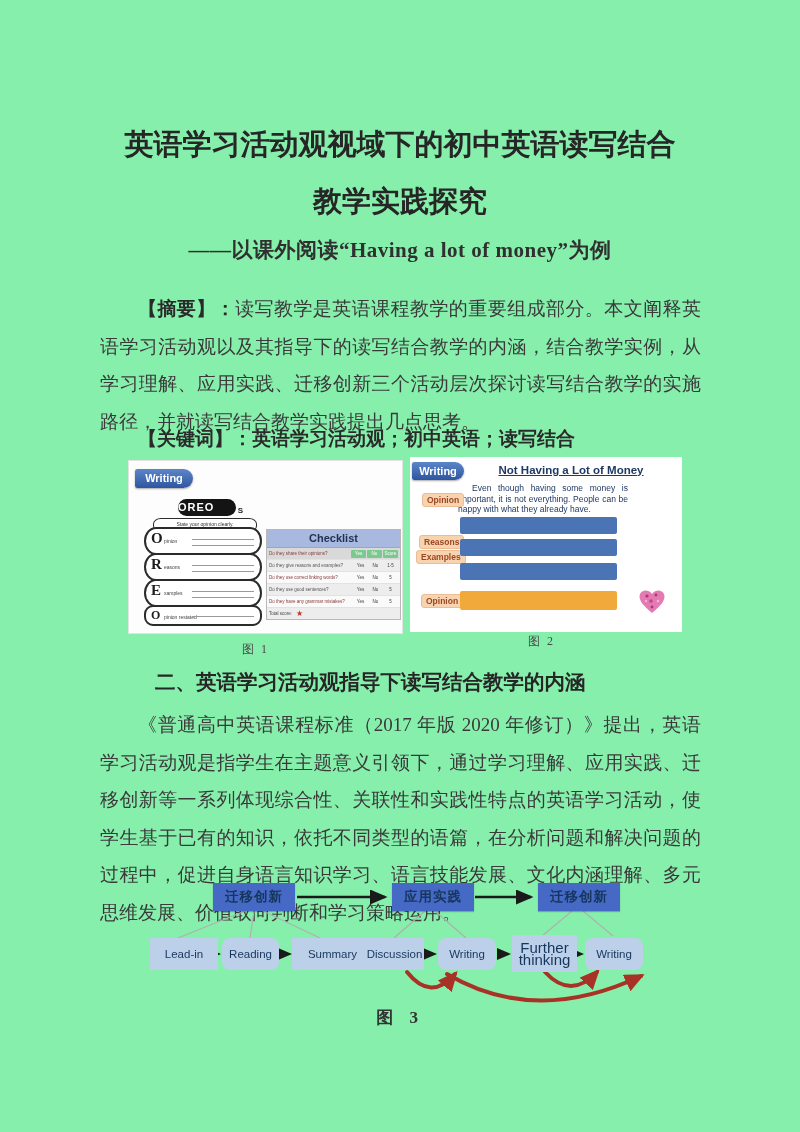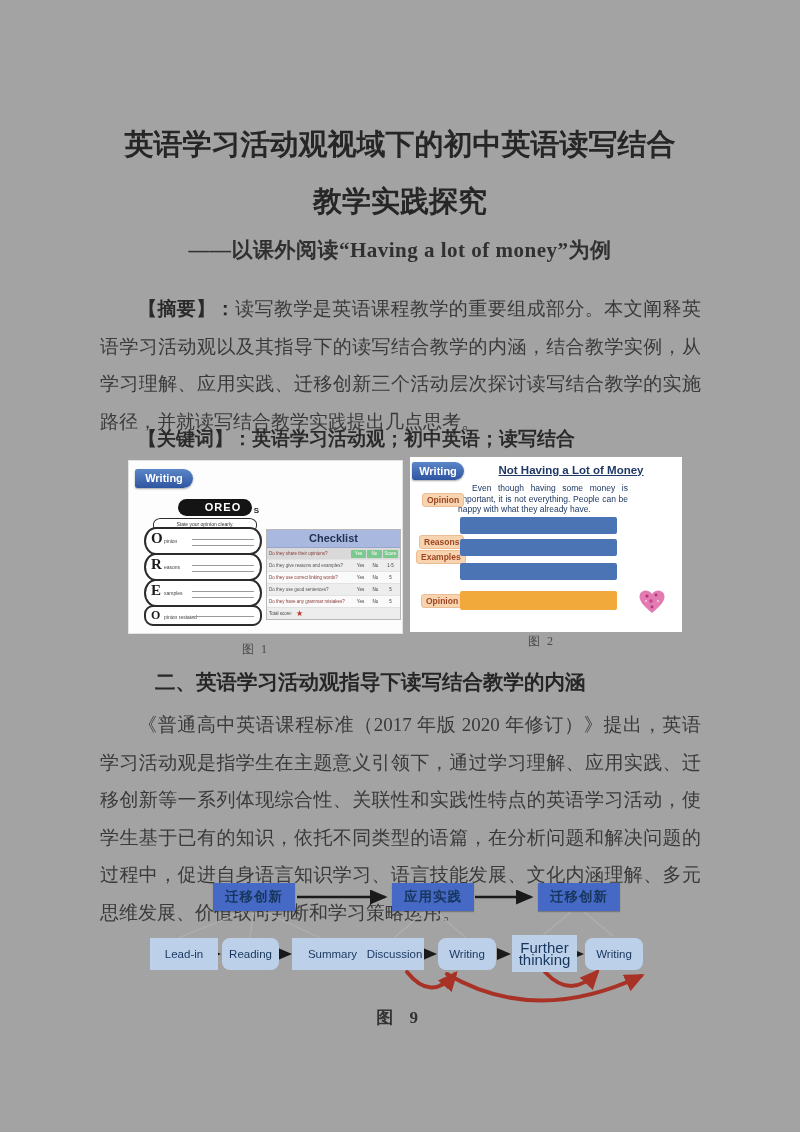--- a/index.html
+++ b/index.html
@@ -1,17 +1,17 @@
 <!DOCTYPE html>
 <html><head>
 <meta charset="utf-8">
 <style>
   html,body{margin:0;padding:0;background:#ffffff;}
   .page{
-    position:relative;width:800px;height:1132px;background:#a3a3a3;
+    position:relative;width:800px;height:1132px;background:#86efac;
     font-family:"Liberation Serif","DejaVu Serif",serif;color:#2d2d2d;overflow:hidden;
   }
   
   .title{position:absolute;top:116px;left:0;width:800px;text-align:center;
     font-size:29px;font-weight:700;color:#262626;}
   .title div{line-height:57px;}
   .subtitle{position:absolute;top:236px;left:0;width:800px;text-align:center;
     font-size:21px;font-weight:700;color:#303030;letter-spacing:.5px;}
   
   .abstract{position:absolute;top:290px;left:100px;width:601px;
@@ -24,22 +24,22 @@
     border:1px solid #e3e3e3;font-family:"Liberation Sans","DejaVu Sans",sans-serif;}
   .fig2{position:absolute;left:410px;top:457px;width:272px;height:175px;background:#ffffff;
     font-family:"Liberation Sans","DejaVu Sans",sans-serif;}
   .badge{position:absolute;background:linear-gradient(180deg,#5b86c8,#2f55a0);
     color:#fff;font-weight:700;font-size:11px;text-align:center;
     border-radius:3px 12px 12px 3px;box-shadow:0 1px 2px rgba(0,0,0,.35);}
   .fig1 .badge{left:6px;top:8px;width:58px;height:19px;line-height:19px;}
   .fig2 .badge{left:2px;top:5px;width:52px;height:18px;line-height:18px;}
   
   .oreo-logo{position:absolute;left:49px;top:38px;width:58px;height:17px;background:#141414;
-    color:#fff;font-weight:800;font-size:11px;text-align:center;line-height:17px;
-    border-radius:9px;letter-spacing:1px;padding-left:16px;}
+    color:#fff;font-weight:800;font-size:11px;line-height:17px;
+    border-radius:9px;letter-spacing:1px;}
   .oreo-logo .sfx{position:absolute;right:-8px;top:3px;font-size:8px;color:#222;}
   .oreo-band{position:absolute;left:24px;top:57px;width:102px;height:12px;border:1.5px solid #2c2c2c;
     border-radius:8px/6px;background:#fff;font-size:5px;text-align:center;line-height:11px;color:#333;}
   .oreo-row{position:absolute;left:15px;width:114px;border:2px solid #2b2b2b;border-radius:12px/14px;
     background:#fff;}
   .oreo-row .ltr{position:absolute;left:5px;top:1px;font-size:15px;font-weight:700;
     font-family:"Liberation Serif",serif;color:#1d1d1d;}
   .oreo-row .wrd{position:absolute;left:18px;top:9px;font-size:5px;color:#444;}
   .oreo-row .lines{position:absolute;right:6px;top:5px;width:62px;height:14px;
     background:repeating-linear-gradient(180deg,transparent 0 5px,#9a9a9a 5px 6px);}
@@ -240,15 +240,15 @@
     <div class="f3-top" style="left:257px;width:82px;">应用实践</div>
     <div class="f3-top" style="left:403px;width:82px;">迁移创新</div>
     <div class="f3-bot" style="left:15px;width:68px;">Lead-in</div>
     <div class="f3-bot bold" style="left:87px;width:57px;">Reading</div>
     <div class="f3-bot" style="left:157px;width:81px;">Summary</div>
     <div class="f3-bot" style="left:230px;width:59px;">Discussion</div>
     <div class="f3-bot bold" style="left:303px;width:58px;">Writing</div>
     <div class="f3-bot two" style="left:377px;width:61px;top:57px;height:37px;padding:0 2px;">Further thinking</div>
     <div class="f3-bot bold" style="left:450px;width:58px;">Writing</div>
   </div>
-  <div class="f3cap">图 9</div>
+  <div class="f3cap">图 3</div>
 
 </div>
 
 </body></html>

